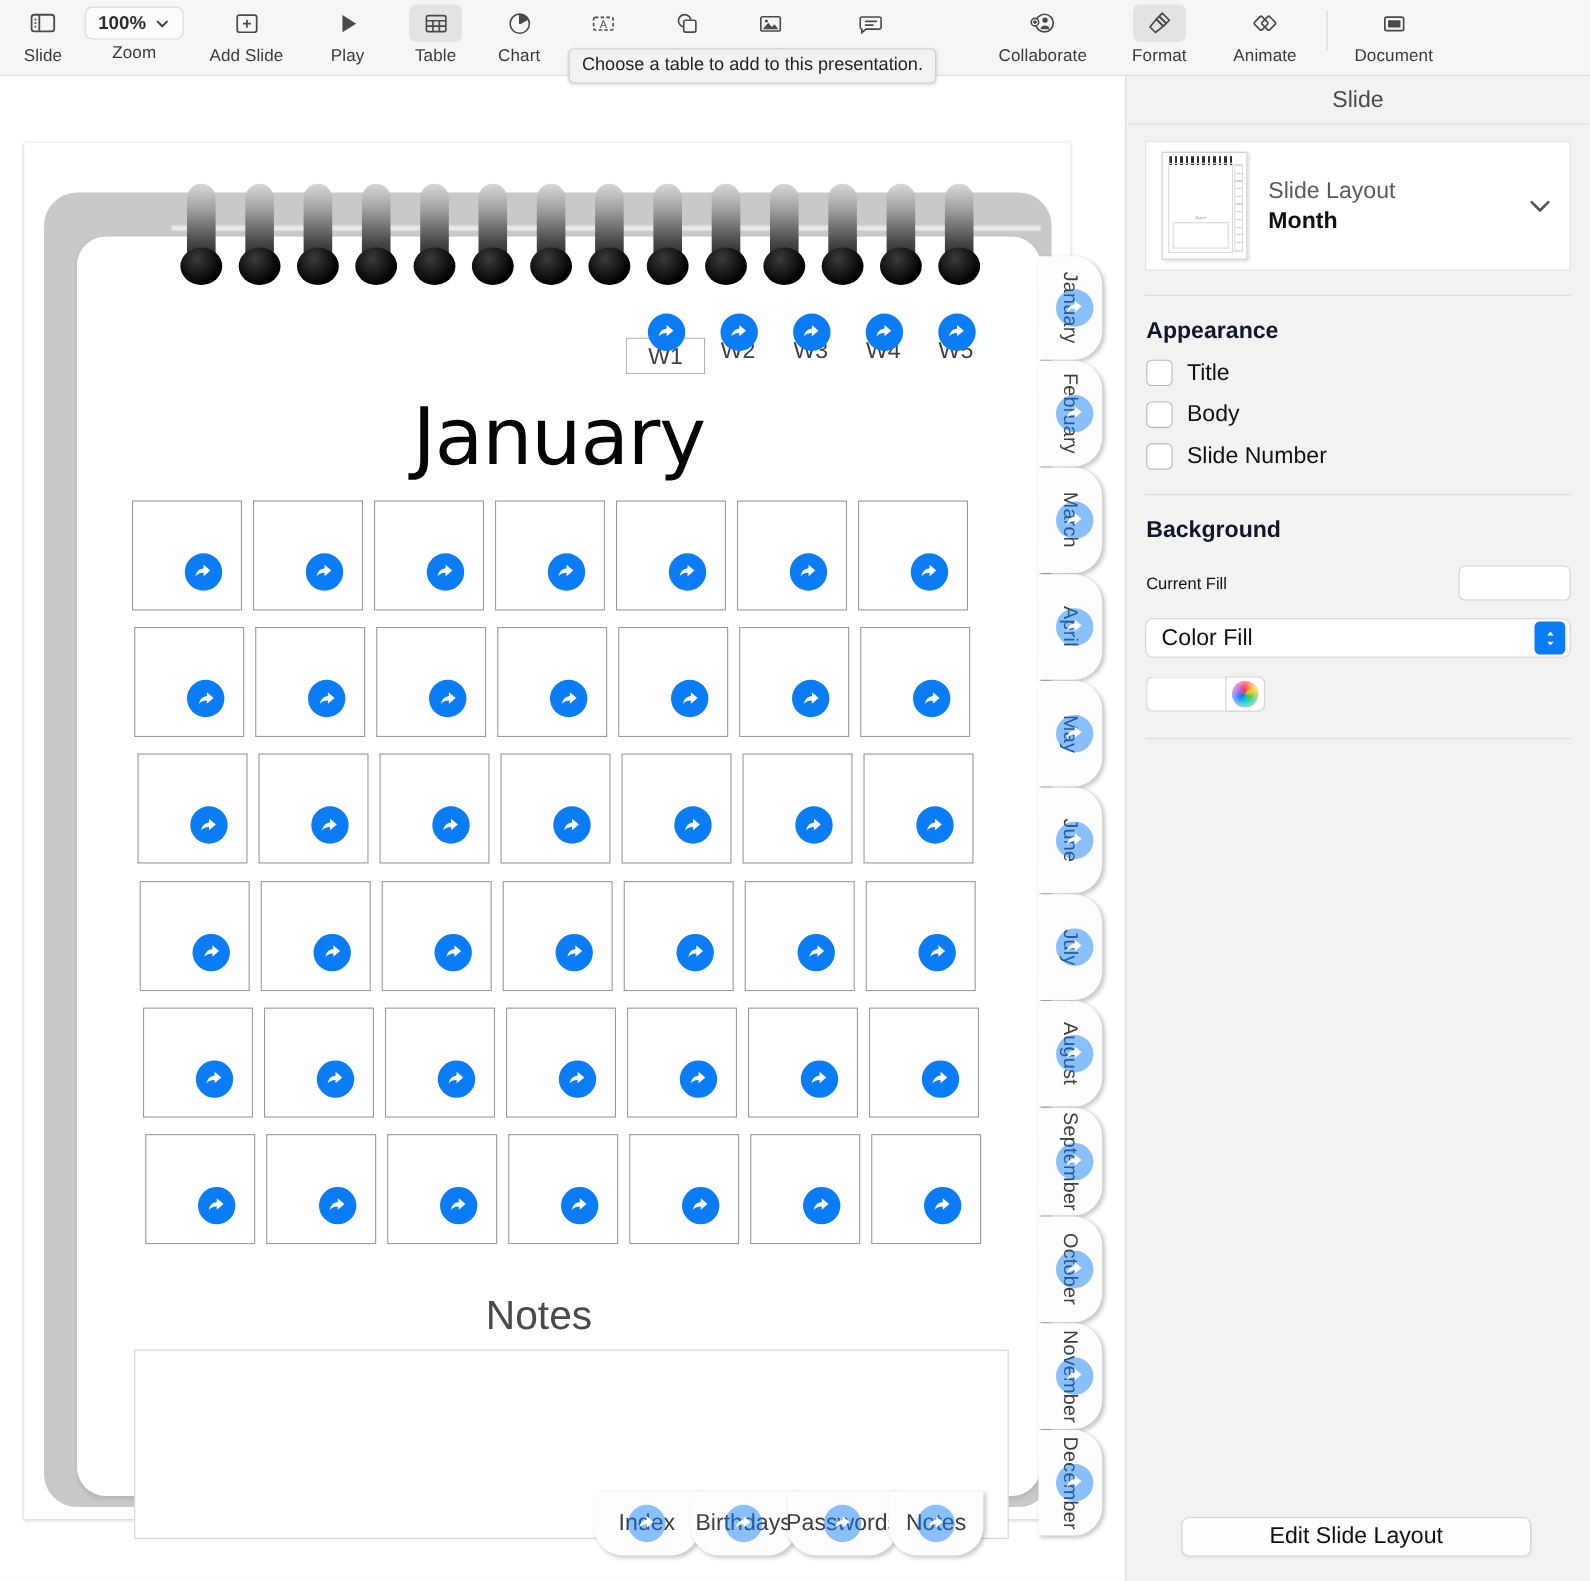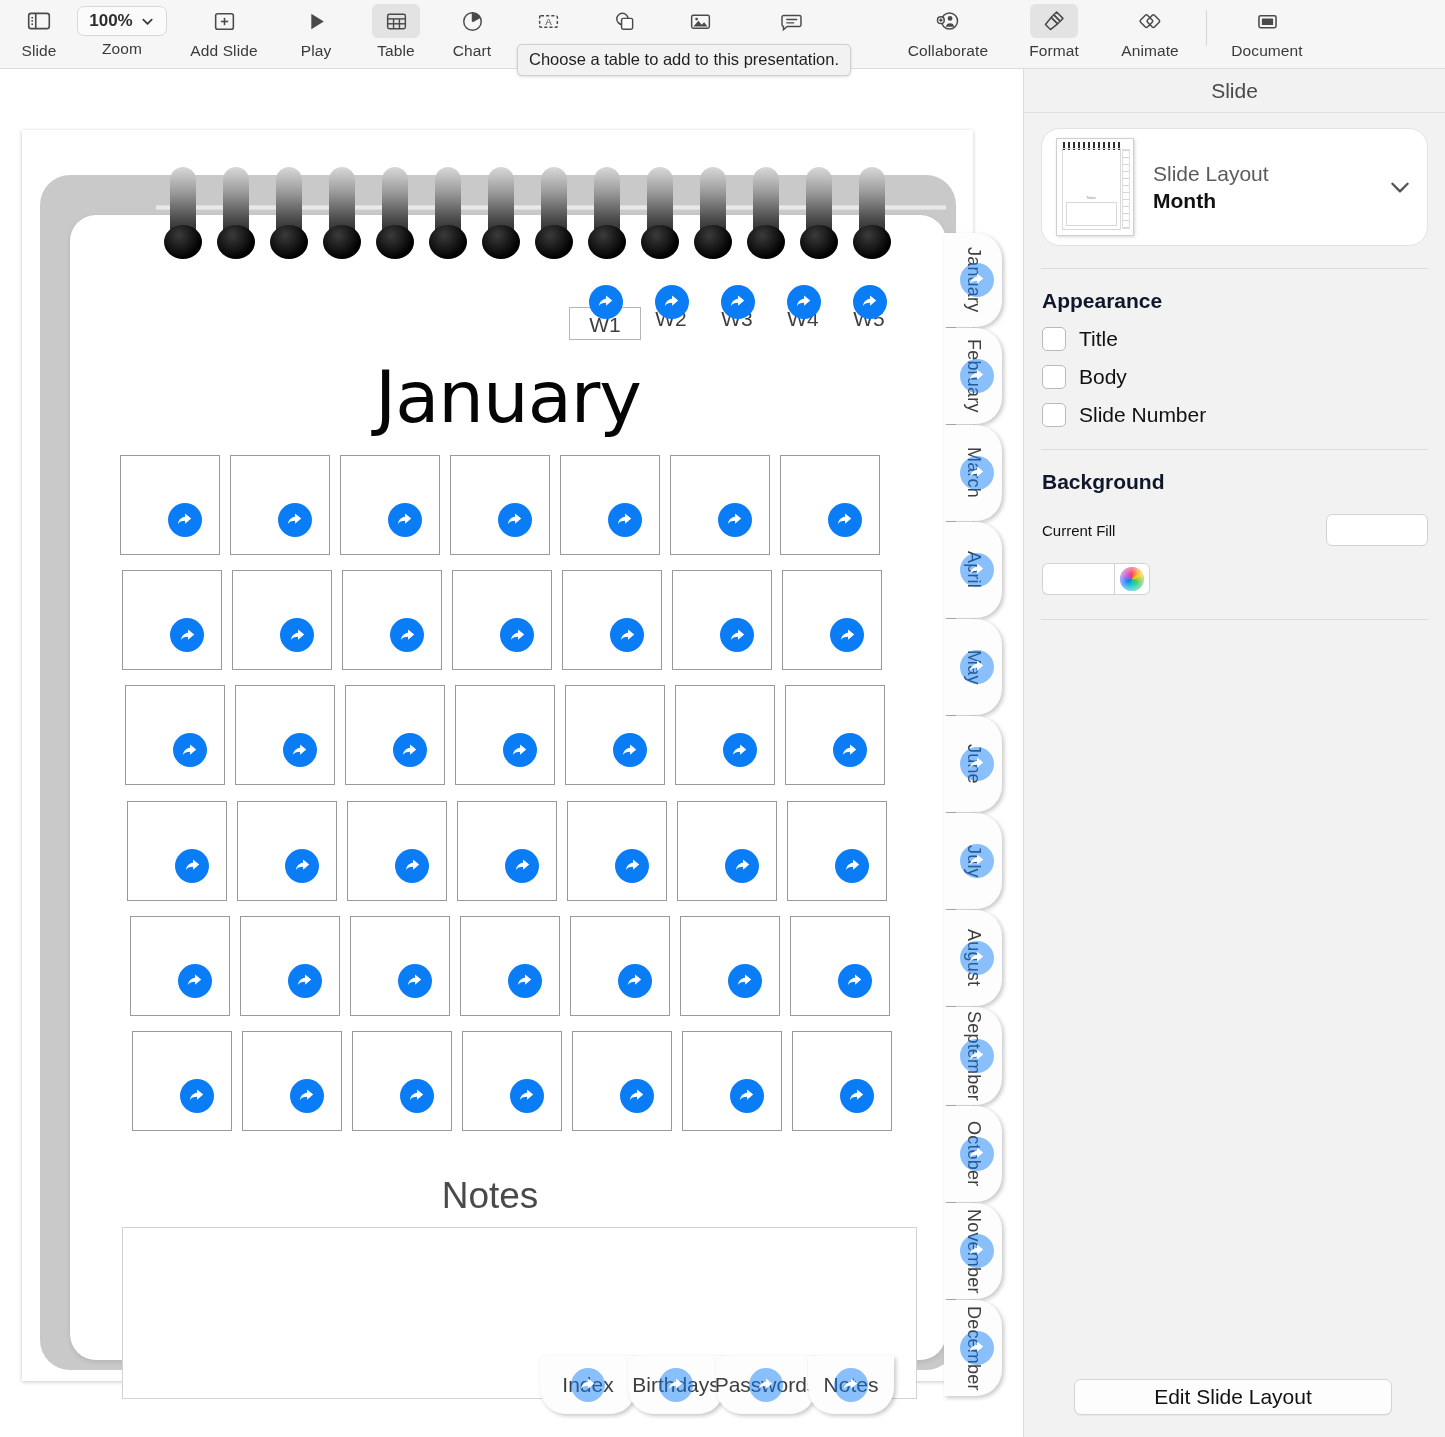--- a/index.html
+++ b/index.html
@@ -203,21 +203,21 @@
   }
   .sb-header {
     height: 44px; display: flex; align-items: center; justify-content: center;
     font-size: 21px; color: #4a4a4a;
     border-bottom: 1px solid #dedede;
   }
   .layout-card {
     margin: 15px 17px 0 17px;
     background: #ffffff;
     border: 1px solid #e2e2e2;
-    border-radius: 19px;
+    border-radius: 0;
     height: 118px;
     display: flex; align-items: center;
     padding: 0 14px;
   }
   .thumb {
     width: 78px; height: 98px;
     background: #fff; border: 1px solid #cfcfcf;
     position: relative;
     box-shadow: 1px 1px 3px rgba(0,0,0,0.16);
   }
@@ -986,20 +986,31 @@
     <div class="divider"></div>
 
     <div class="section-title">Background</div>
 
 
     <div class="fill-row">
       <div class="fill-label">Current Fill</div>
       <div class="fill-well"></div>
     </div>
 
+    <div class="popup">
+      <span>Color Fill</span>
+      <span class="stepper">
+        <svg viewBox="0 0 12 12" width="13" height="7" fill="#fff">
+            <polygon points="6,2 11,8 1,8"></polygon>
+          </svg>
+        <svg viewBox="0 0 12 12" width="13" height="7" fill="#fff">
+            <polygon points="6,10 1,4 11,4"></polygon>
+          </svg>
+      </span>
+    </div>
 
     <div class="color-row">
       <div class="color-well"></div>
       <div class="color-wheel-box">
         <div class="color-wheel"></div>
       </div>
     </div>
 
     <div class="sb-divider2"></div>
 

